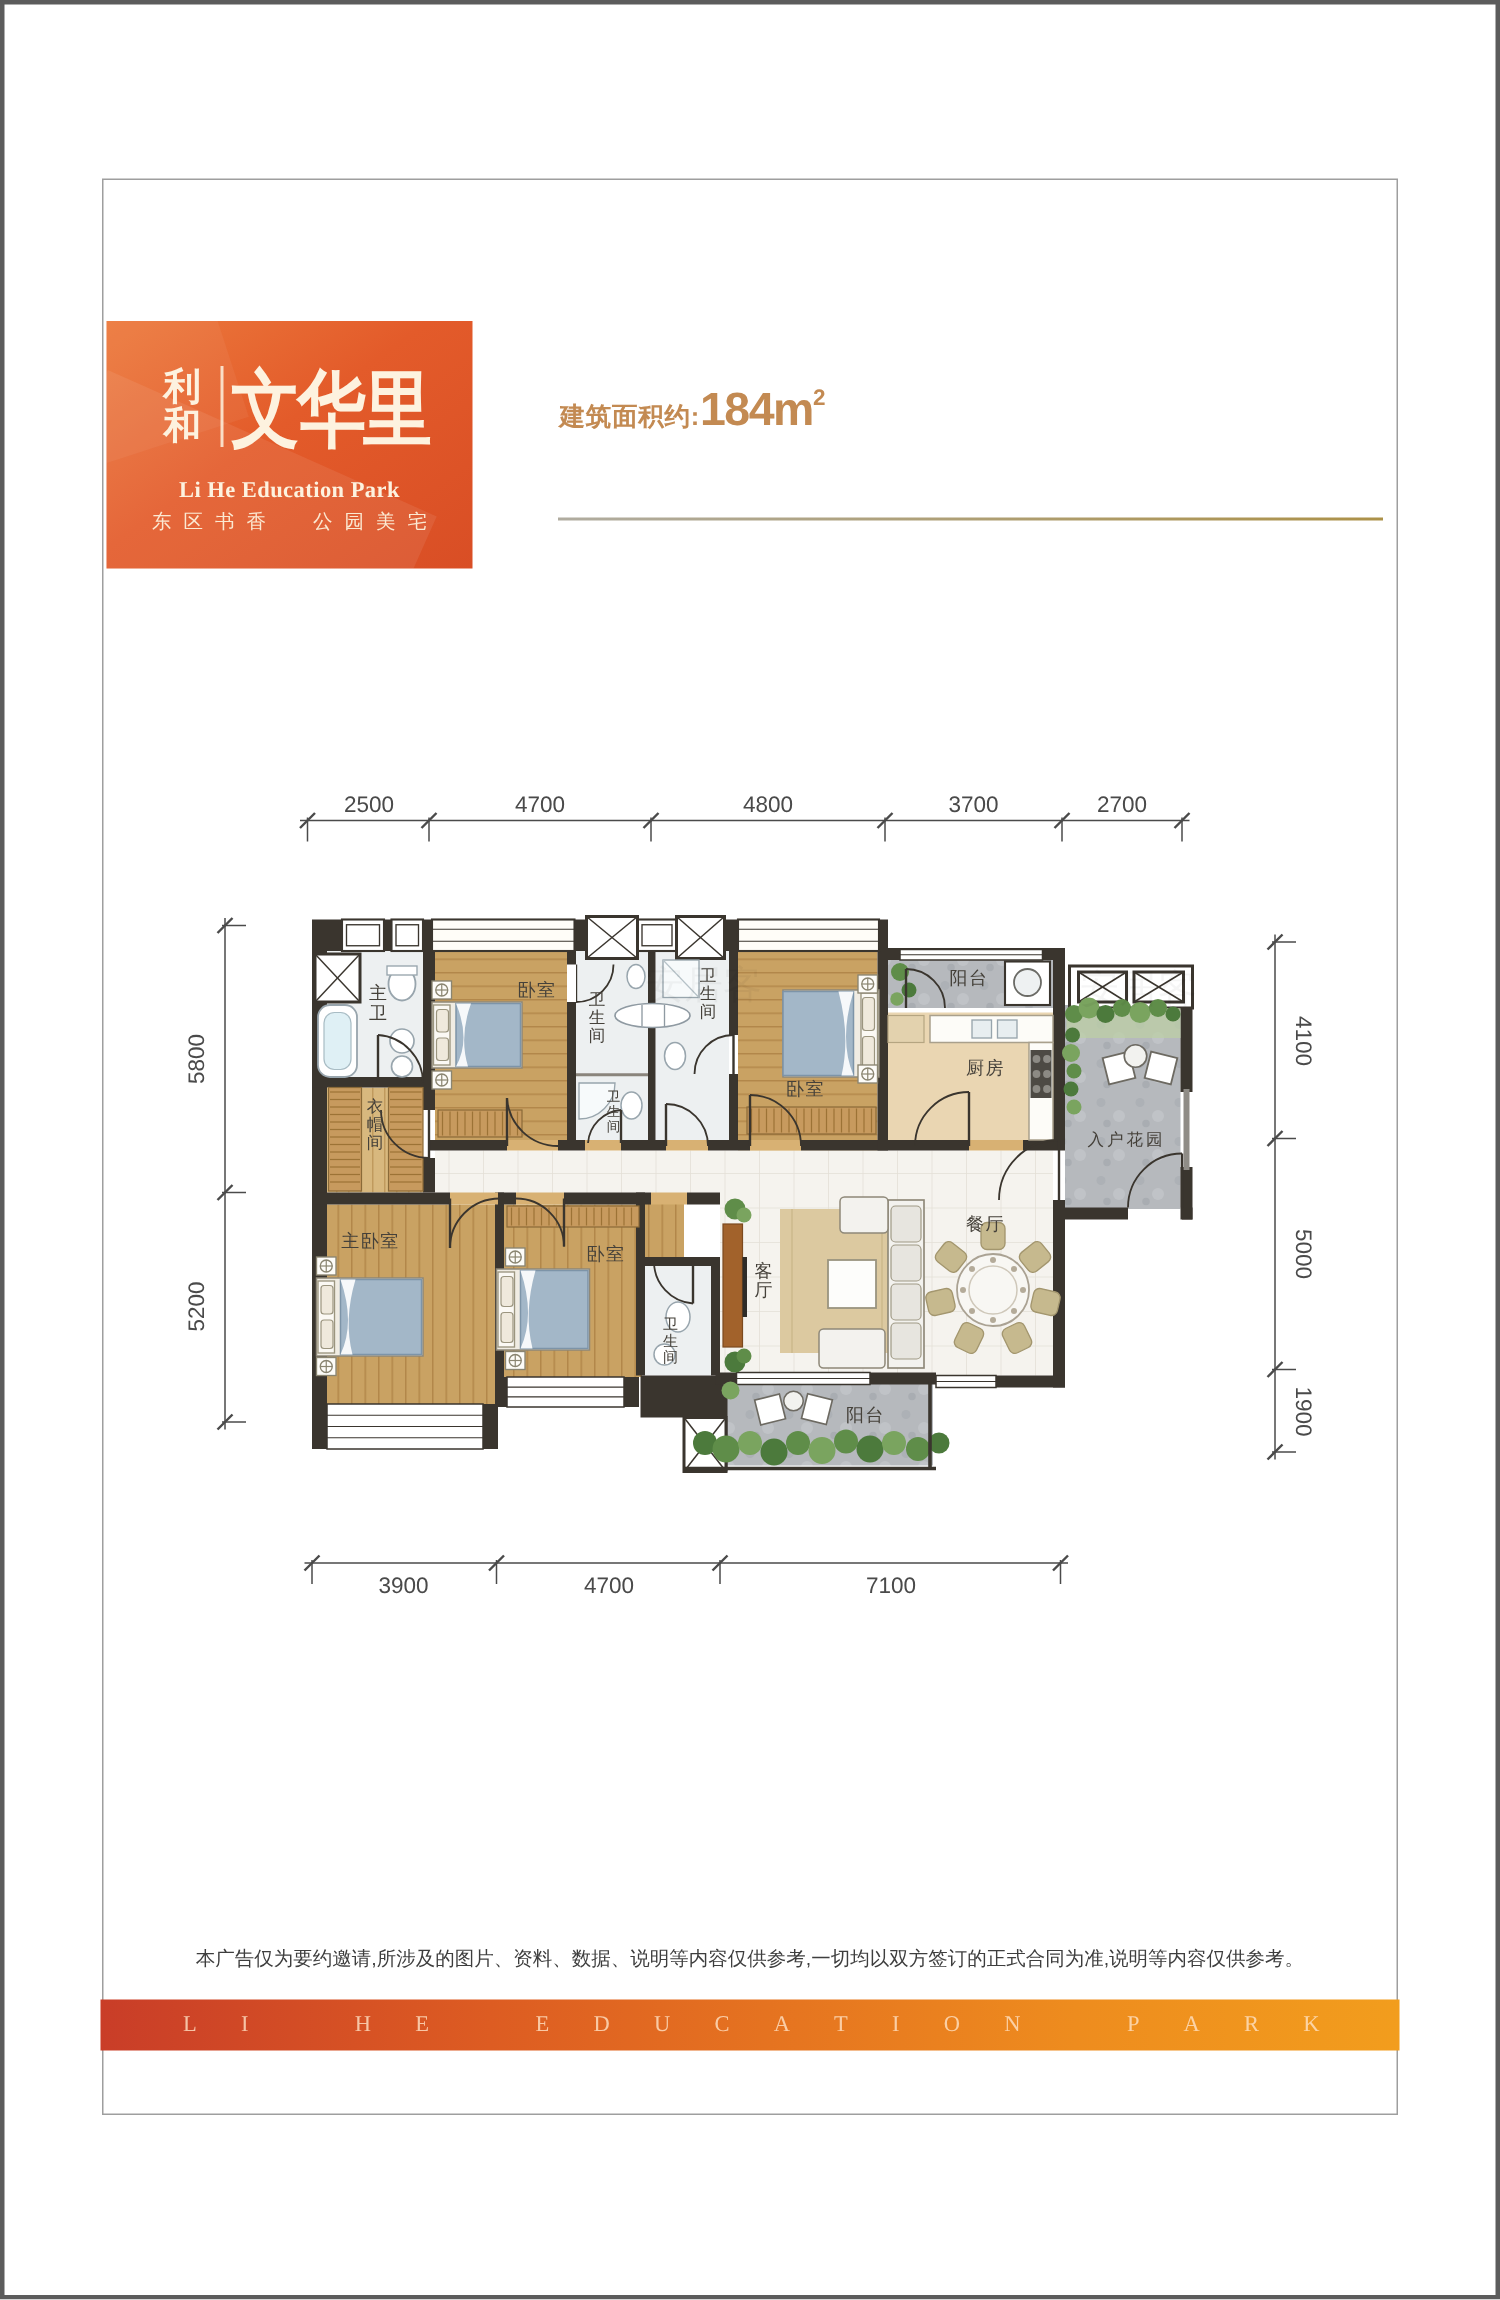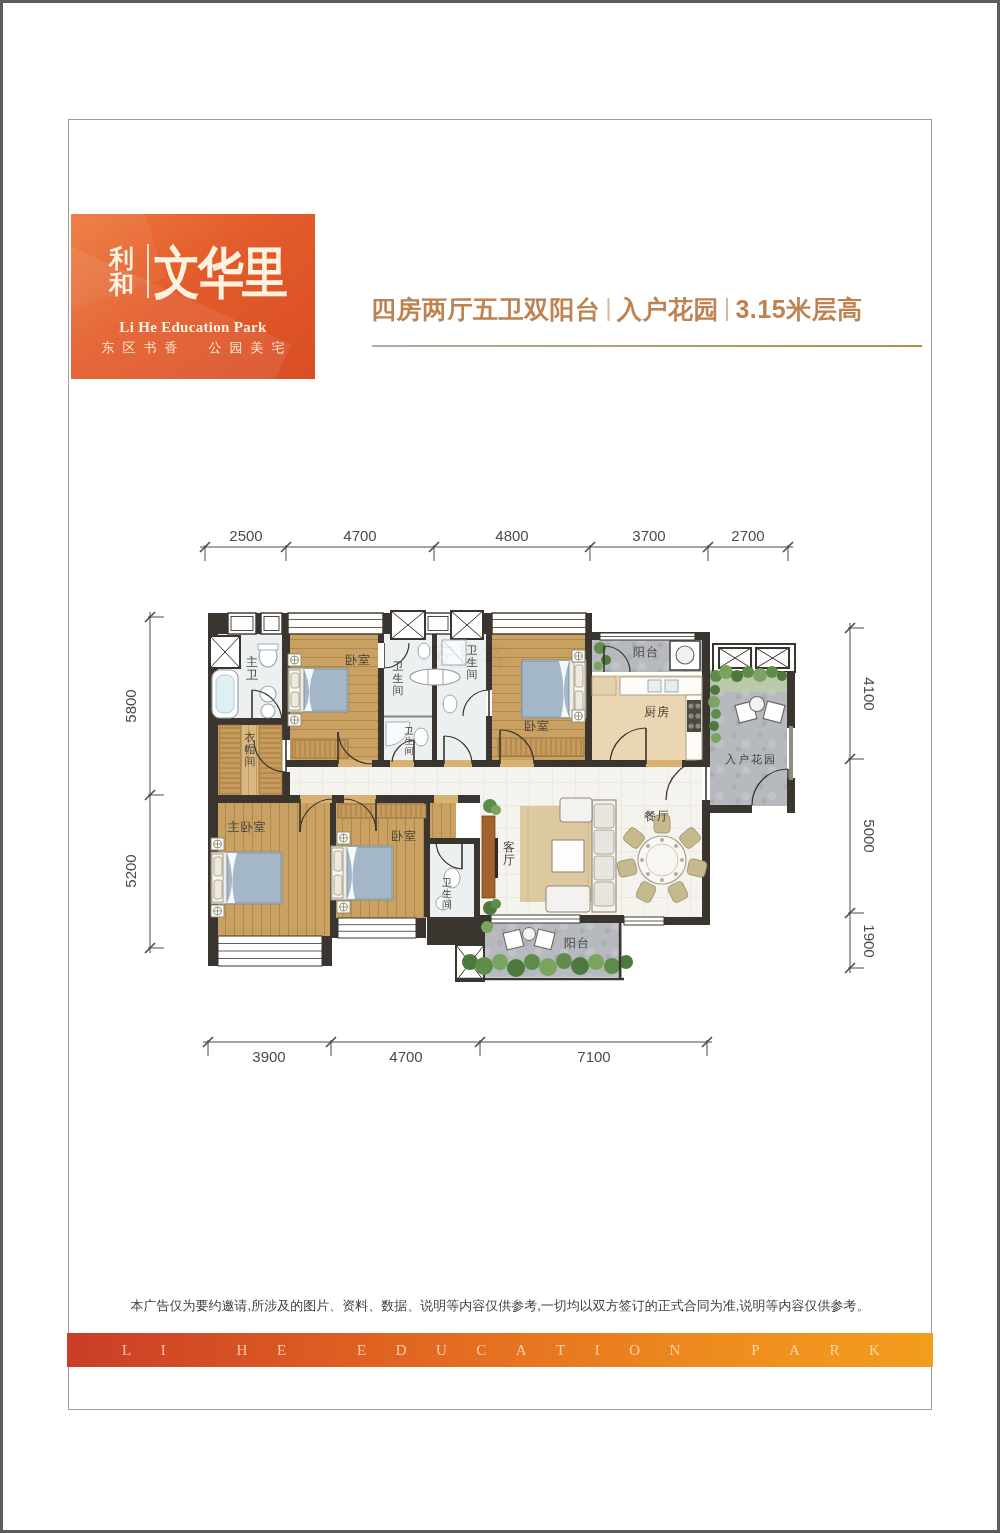--- a/index.html
+++ b/index.html
@@ -5,21 +5,24 @@
     <div class="frame"></div>
     <div class="logo">
       <div class="streak"></div>
       <div class="streak2"></div>
       <div class="lh">利<br>和</div>
       <div class="sep"></div>
       <div class="big">文华里</div>
       <div class="en">Li He Education Park</div>
       <div class="cn2">东区书香&nbsp;&nbsp;公园美宅</div>
     </div>
-    <div class="t2">四房两厅五卫双阳台<span class="bar">|</span>入户花园<span class="bar">|</span>3.15米层高</div>
+    <div class="t1">
+      <span class="s">建筑面积约:</span>
+      <span class="b">184m<sup>2</sup></span>
+    </div>
     <div class="rule"></div>
     <svg width="1000" height="1533" viewBox="0 0 1000 1533" style="position:absolute;left:0;top:0">
       <defs>
         <pattern id="pv" width="9" height="40" patternUnits="userSpaceOnUse">
           <rect width="9" height="40" fill="#c9a263"></rect>
           <line x1="0.5" y1="0" x2="0.5" y2="40" stroke="#b2874a" stroke-width="1"></line>
         </pattern>
         <pattern id="ph" width="40" height="9" patternUnits="userSpaceOnUse">
           <rect width="40" height="9" fill="#c9a263"></rect>
           <line x1="0" y1="0.5" x2="40" y2="0.5" stroke="#b2874a" stroke-width="1"></line>

